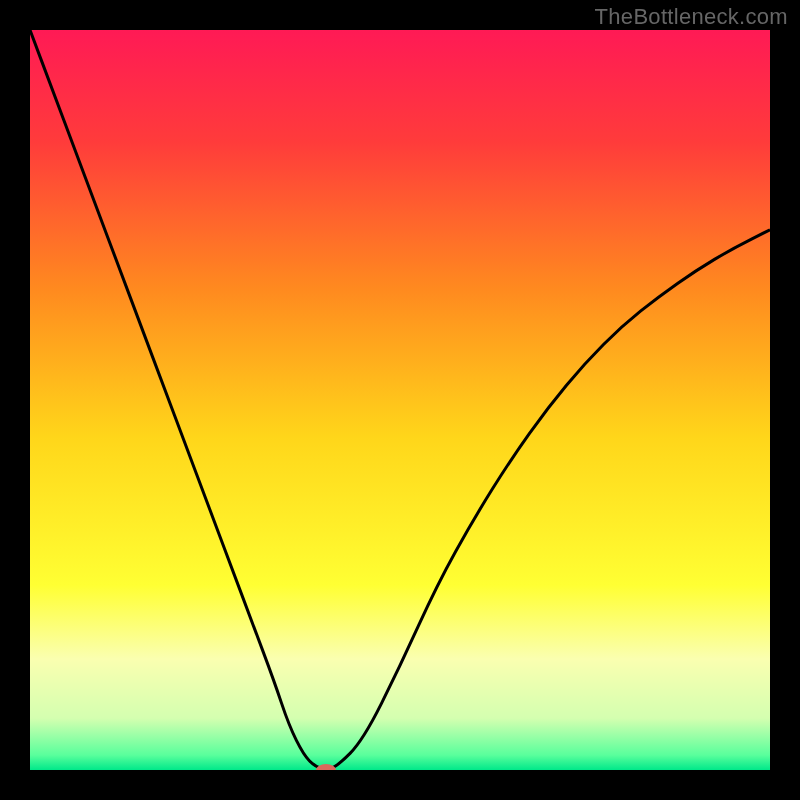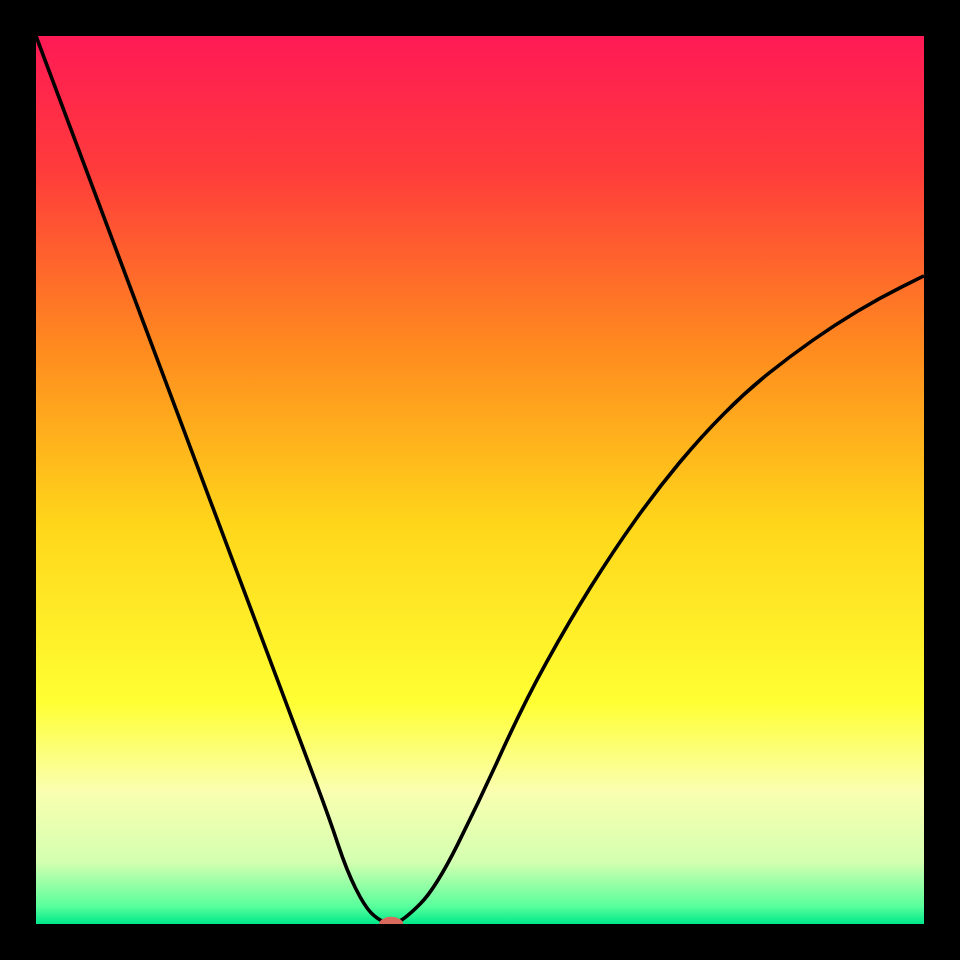--- a/index.html
+++ b/index.html
@@ -39,20 +39,21 @@
     display: block;
     width: 100%;
     height: 100%;
   }
 </style>
 </head>
 <body>
 
 <div class="frame">
 
+  <div class="watermark">TheBottleneck.com</div>
 
   <div class="plot-area">
     <svg id="chart-svg" viewBox="0 0 740 740" preserveAspectRatio="none">
       <defs>
         <linearGradient id="bg-grad" x1="0" y1="0" x2="0" y2="1">
             <stop offset="0%" stop-color="#ff1a55"></stop>
             <stop offset="15%" stop-color="#ff3b3b"></stop>
             <stop offset="35%" stop-color="#ff8a1f"></stop>
             <stop offset="55.00000000000001%" stop-color="#ffd61a"></stop>
             <stop offset="75%" stop-color="#ffff33"></stop>

